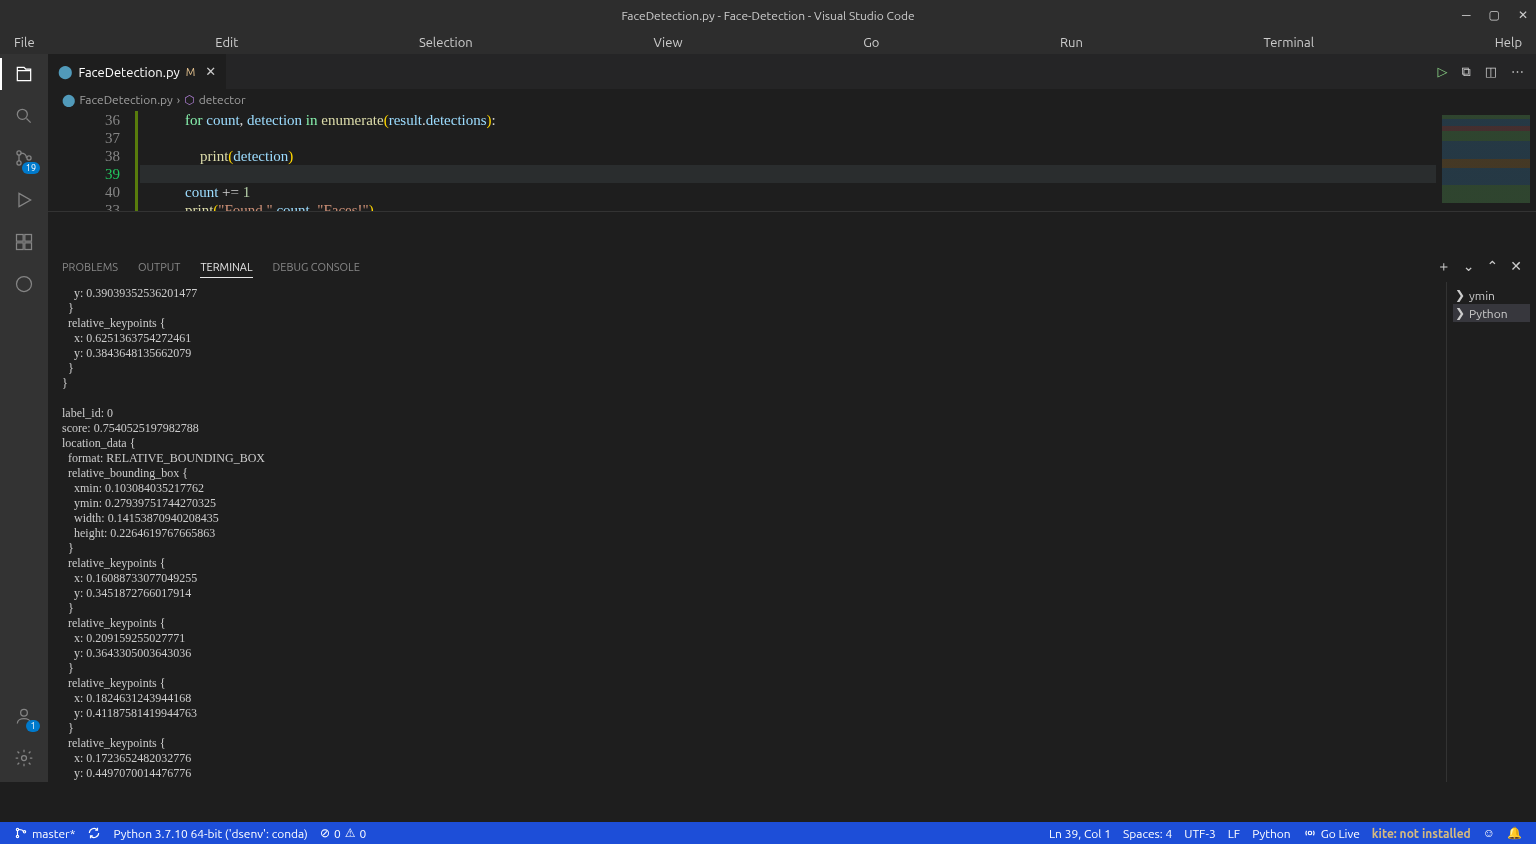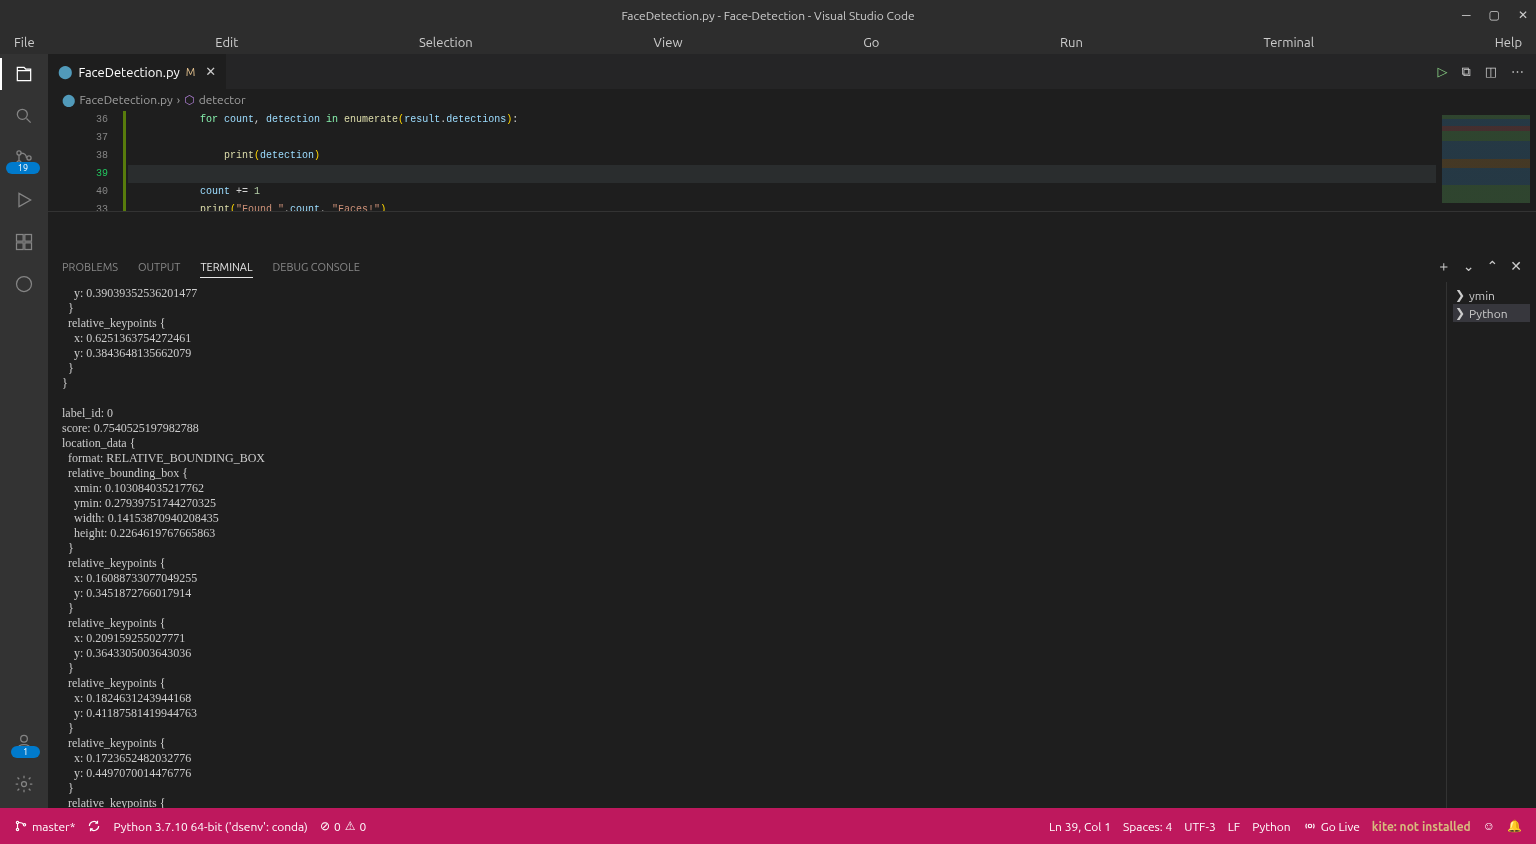--- a/index.html
+++ b/index.html
@@ -83,21 +83,21 @@
   gap: 18px;
 }
 .badge {
   position: absolute;
   bottom: -4px;
   right: -4px;
   background: #007acc;
   color: white;
   font-size: 9px;
   border-radius: 8px;
-  padding: 1px 12px;
+  padding: 1px 4px;
   min-width: 14px;
   text-align: center;
 }
 .content {
   flex: 1;
   display: flex;
   flex-direction: column;
   min-width: 0;
 }
 .tabbar {
@@ -138,23 +138,24 @@
   gap: 4px;
   border-bottom: 1px solid #1e1e1e;
 }
 .breadcrumb .fileicon, .tab .fileicon { color: #519aba; }
 .breadcrumb .funcicon { color: #b180d7; }
 .editor-wrap {
   height: 100px;
   background: #1e1e1e;
   display: flex;
   position: relative;
-  font-family: Liberation Mono, monospace;
-  font-size: 10px;
+  font-family: Liberation Serif, serif;
+  font-size: 15px;
   overflow: hidden;
+  padding-left: 12px;
 }
 .gutter {
   width: 80px;
   text-align: right;
   color: #858585;
   padding-right: 20px;
   user-select: none;
   position: relative;
 }
 .gutter .ln { height: 18px; line-height: 18px; }
@@ -257,27 +258,28 @@
 }
 .term-sidebar .titem {
   display: flex;
   align-items: center;
   gap: 4px;
   padding: 2px 2px;
   cursor: pointer;
 }
 .term-sidebar .titem.active { background: #37373d; }
 .statusbar {
-  height: 36px;
-  background: #be185d;
+  height: 22px;
+  background: #1d4ed8;
   color: #ffffff;
   display: flex;
   align-items: center;
   font-size: 12px;
   padding: 0 8px;
+  margin-top: 40px;
 }
 .statusbar .sitem { display: flex; align-items: center; gap: 4px; padding: 0 6px; cursor: pointer; }
 .statusbar .spacer { flex: 1; }
 .statusbar .warn { color: #d7ba7d; font-weight: bold; }
 svg { width: 20px; height: 20px; }
 .small-svg { width: 14px; height: 14px; }
 </style>
 </head>
 <body>
 

